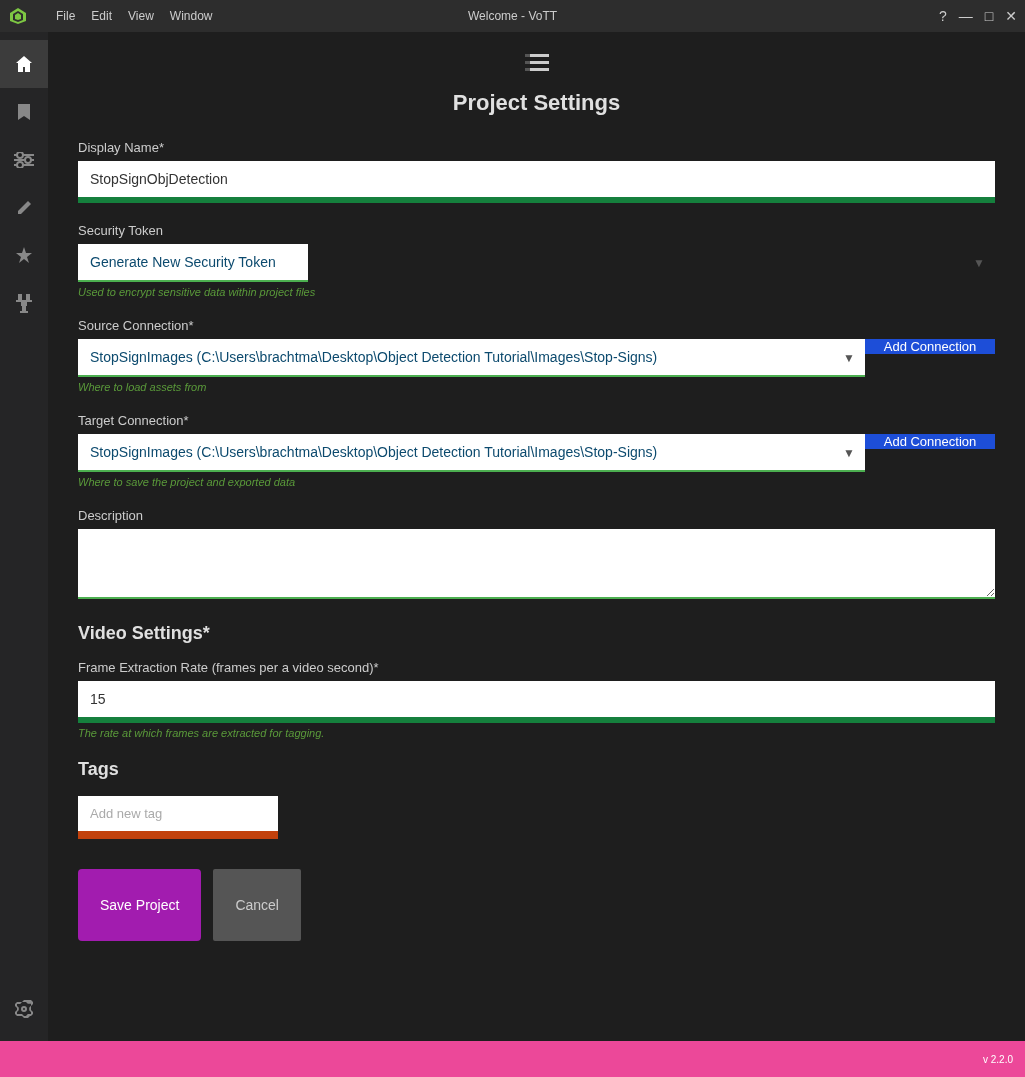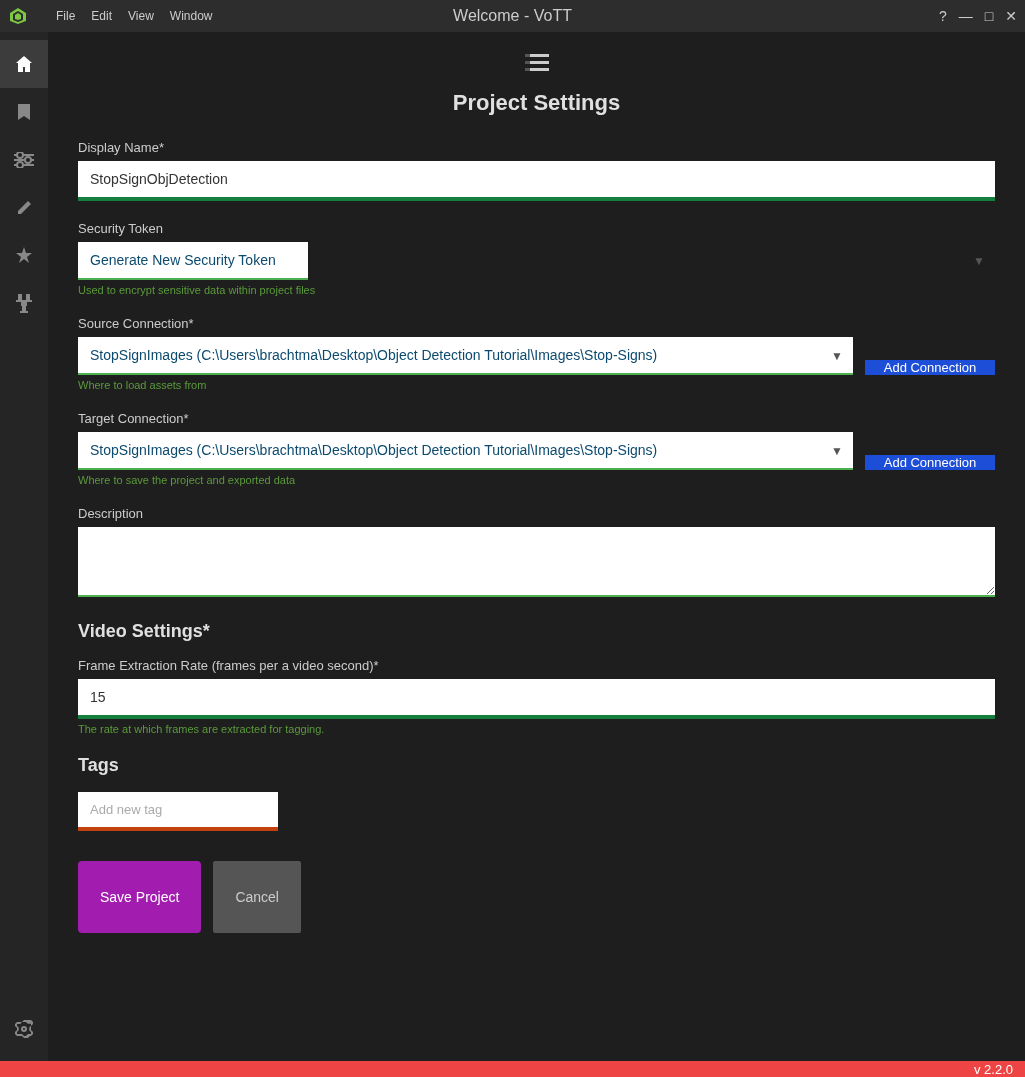--- a/index.html
+++ b/index.html
@@ -32,21 +32,21 @@
     .title-bar-menu {
       display: flex;
       gap: 16px;
       font-size: 12px;
       color: #ccc;
     }
     .title-bar-menu span {
       cursor: pointer;
     }
     .title-bar-title {
-      font-size: 16px;
+      font-size: 12px;
       color: #ccc;
       position: absolute;
       left: 50%;
       transform: translateX(-50%);
     }
     .title-bar-controls {
       display: flex;
       gap: 12px;
       align-items: center;
     }
@@ -131,27 +131,28 @@
     .form-label {
       font-size: 13px;
       color: #ccc;
       margin-bottom: 6px;
       display: block;
     }
     .form-hint {
       font-size: 11px;
       color: #5a9a3a;
       margin-top: 4px;
+      font-style: italic;
     }
 
     .form-input {
       width: 100%;
       background: #fff;
       border: none;
-      border-bottom: 4px solid #15803d;
+      border-bottom: 6px solid #15803d;
       padding: 10px 12px;
       font-size: 14px;
       color: #333;
       outline: none;
     }
     .form-select {
       flex: 1;
       background: #fff;
       border: none;
       border-bottom: 2px solid #4caf50;
@@ -168,22 +169,22 @@
       right: 10px;
       top: 50%;
       transform: translateY(-50%);
       pointer-events: none;
       font-size: 12px;
       color: #555;
     }
 
     .connection-row {
       display: flex;
-      gap: 12px;
-      align-items: flex-end;
+      gap: 0;
+      align-items: flex-start;
     }
     .connection-select-wrap {
       flex: 1;
       position: relative;
     }
     .connection-select-wrap .form-select {
       width: 100%;
     }
     .add-connection-btn {
       background: #1d4ed8;
@@ -214,21 +215,21 @@
       font-size: 18px;
       font-weight: 600;
       color: #e0e0e0;
       margin-bottom: 16px;
       margin-top: 14px;
     }
 
     .tags-input {
       background: #fff;
       border: none;
-      border-bottom: 4px solid #c2410c;
+      border-bottom: 8px solid #c2410c;
       padding: 10px 12px;
       font-size: 13px;
       color: #999;
       outline: none;
       width: 200px;
     }
     .tags-input::placeholder {
       color: #aaa;
     }
 
@@ -251,27 +252,27 @@
       color: #ccc;
       border: none;
       padding: 0 22px;
       font-size: 14px;
       cursor: pointer;
       border-radius: 2px;
     }
 
     
     .status-bar {
-      height: 16px;
-      background: #ef4444;
+      height: 36px;
+      background: #ec4899;
       display: flex;
       align-items: center;
       justify-content: flex-end;
       padding: 0 12px;
-      font-size: 13px;
+      font-size: 10px;
       color: #fff;
       flex-shrink: 0;
     }
 
     
     .content::-webkit-scrollbar { width: 8px; }
     .content::-webkit-scrollbar-track { background: #2d2d2d; }
     .content::-webkit-scrollbar-thumb { background: #555; }
 
     

